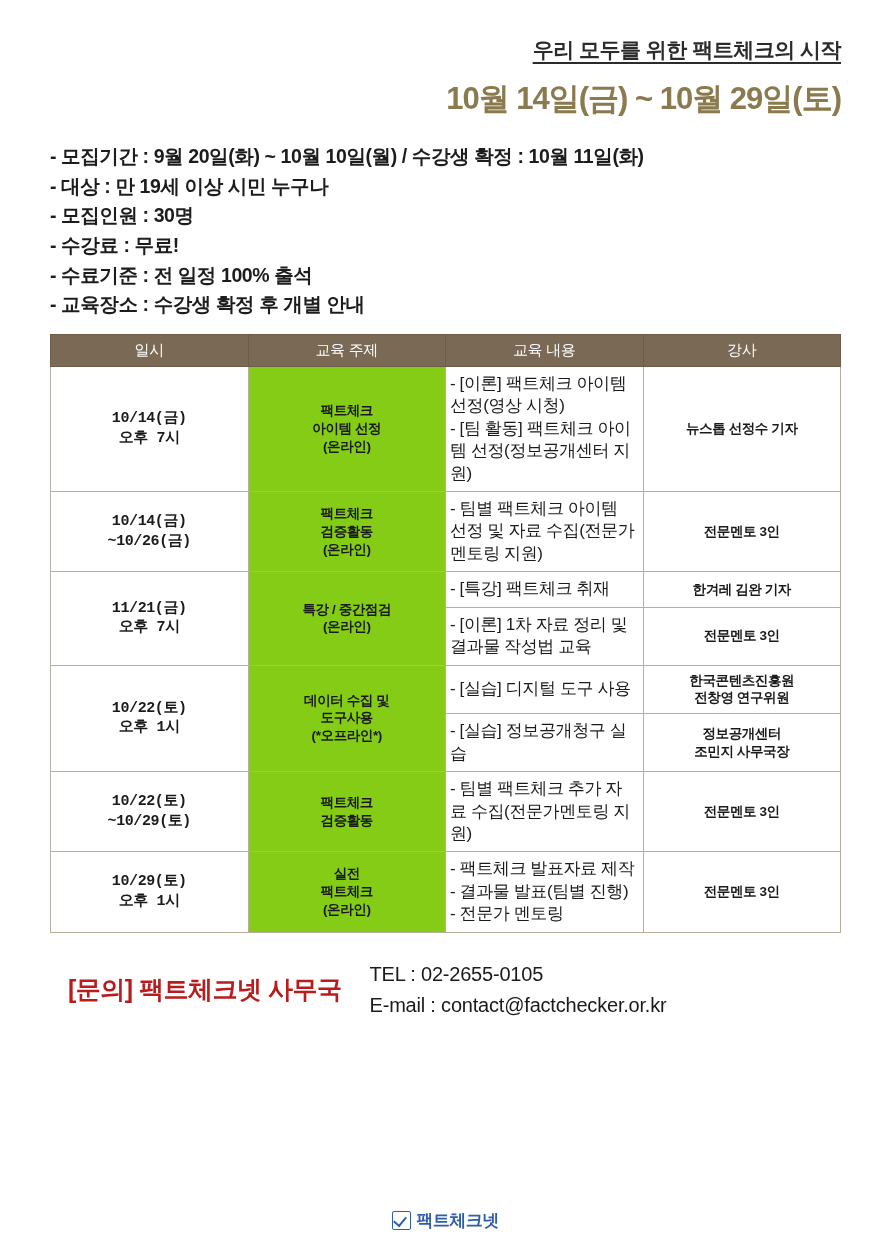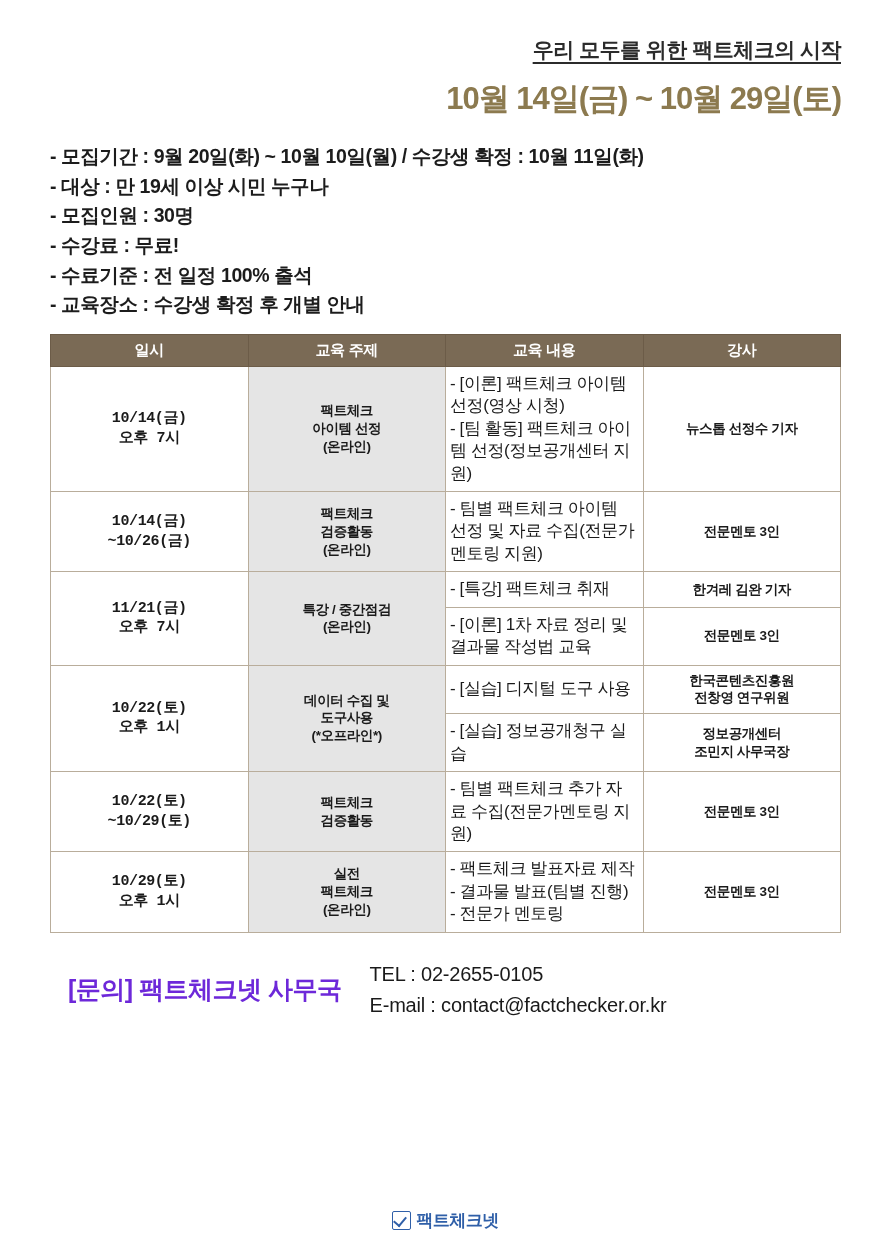--- a/index.html
+++ b/index.html
@@ -86,21 +86,21 @@
   table.schedule {
     margin-top: 14px;
     width: 791px;
     border-collapse: collapse;
     table-layout: fixed;
     font-size: 13px;
   }
   table.schedule th {
     background: #7a6a55;
     color: #ffffff;
-    font-weight: bold;
+    font-weight: normal;
     font-size: 15px;
     border: 1px solid #6c5c48;
     padding: 6px 2px;
     text-align: center;
     letter-spacing: -0.3px;
   }
   table.schedule td {
     border: 1px solid #b9ad9b;
     padding: 6px 4px;
     vertical-align: middle;
@@ -112,21 +112,21 @@
     font-weight: bold;
     font-size: 15px;
     width: 92px;
     font-family: Liberation Mono, monospace;
   }
   td.c-topic {
     text-align: center;
     font-weight: bold;
     font-size: 13.5px;
     width: 112px;
-    background: #e5e5e5;
+    background: #84cc16;
   }
   td.c-content {
     text-align: left;
     font-size: 17px;
     padding-left: 8px;
   }
   td.c-lecturer {
     text-align: center;
     font-weight: bold;
     font-size: 13.5px;
@@ -137,21 +137,21 @@
   .contact {
     margin-top: 26px;
     display: flex;
     align-items: center;
     gap: 28px;
     padding-left: 18px;
   }
   .contact-label {
     font-size: 25px;
     font-weight: bold;
-    color: #6d28d9;
+    color: #b91c1c;
     letter-spacing: -0.5px;
     text-align: right;
   }
   .contact-lines {
     font-size: 20px;
     line-height: 1.55;
     color: #1a1a1a;
     letter-spacing: -0.2px;
   }
 

